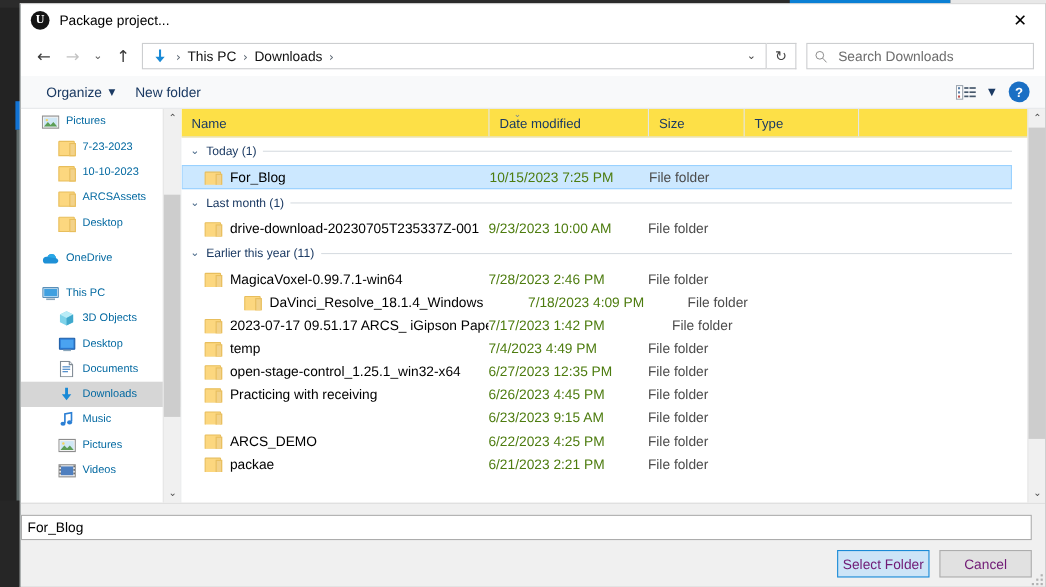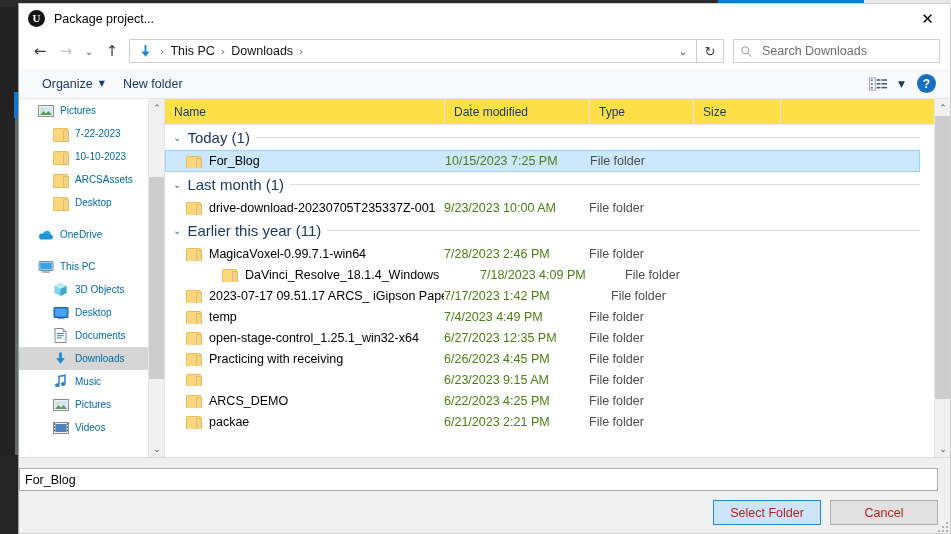--- a/index.html
+++ b/index.html
@@ -199,21 +199,21 @@
     font-size: 8px; color: #6d8299; font-family: "DejaVu Sans", sans-serif;
     line-height: 1;
   }
   #rows { position: absolute; left: 0; right: 16px; top: 26px; bottom: 0; overflow: hidden; }
 
   .group {
     height: 25px; display: flex; align-items: center;
     padding-left: 8px; gap: 6px;
   }
   .group-caret { font-size: 10px; color: #4a6a8a; font-family: "DejaVu Sans", sans-serif; }
-  .group-label { font-size: 15px; color: #1b3a63; white-space: nowrap; }
+  .group-label { font-size: 11px; color: #1b3a63; white-space: nowrap; }
   .group-rule { flex: 1 1 auto; height: 1px; background: #d8dde2; margin-right: 14px; }
 
   .row { height: 21px; display: flex; align-items: center; font-size: 12.5px; }
   .row.selected { background: #cce8ff; border: 1px solid #99d1ff; height: 22px; margin-right: 14px; }
   .cell-name { display: flex; align-items: center; padding-left: 21px; overflow: hidden; white-space: nowrap; }
   .row.selected .cell-name { padding-left: 20px; }
   .cell-name .folder-ico { margin-right: 8px; flex: 0 0 15px; }
   .cell-date { color: #4d7c0f; white-space: nowrap; }
   .cell-type { color: #4c4c4c; white-space: nowrap; }
 
@@ -229,23 +229,23 @@
   }
   #folder-label { width: 163px; text-align: right; font-size: 12.5px; padding-right: 8px; color: #000; }
   #folder-input {
     flex: 1 1 auto; height: 23px;
     border: 1px solid #acacac; background: #fff;
     padding: 0 5px; font-family: "Liberation Sans", sans-serif;
     font-size: 12.5px; color: #000; outline: none;
   }
   #btn-row { display: flex; justify-content: flex-end; gap: 9px; padding: 9px 12px 0 0; }
   .btn {
-    width: 108px; height: 25px;
-    display: flex; align-items: center; justify-content: center;
-    font-size: 12.5px; color: #b91c1c;
+    width: 84px; height: 25px;
+    display: flex; align-items: center; justify-content: center;
+    font-size: 12.5px; color: #701a75;
   }
   .btn.primary { background: #cce4f7; border: 1px solid #1a8ad6; }
   .btn.normal { background: #e1e1e1; border: 1px solid #adadad; }
   #resize-grip {
     position: absolute; right: 2px; bottom: 1px;
     width: 12px; height: 12px;
   }
   #resize-grip i {
     position: absolute; width: 2px; height: 2px; background: #b2b2b2;
   }
@@ -343,21 +343,21 @@
             </span>
             <span>Pictures</span>
             <span class="pin"><svg width="11" height="11" viewBox="0 0 12 12">
                 <path d="M7.5 1l3.5 3.5-1.3.6-.5 2.4-2-.6L4 10l-.6-.6 3.1-3.1-.6-2 2.4-.5z" fill="#8a98a6"></path>
               </svg></span>
           </div>
           <div class="nav-item lvl1">
             <span class="nav-ico">
               <span class="folder-ico"></span>
             </span>
-            <span>7-22-2023</span>
+            <span>7-23-2023</span>
           </div>
           <div class="nav-item lvl1">
             <span class="nav-ico">
               <span class="folder-ico"></span>
             </span>
             <span>10-10-2023</span>
           </div>
           <div class="nav-item lvl1">
             <span class="nav-ico">
               <span class="folder-ico"></span>
@@ -477,25 +477,25 @@
 
     <div id="filepane">
       <div id="colhdr">
           <div class="col" style="width: 279px;">
             <span>Name</span>
           </div>
           <div class="col" style="width: 145px;">
             <span>Date modified</span>
             <span id="sort-mark">⌄</span>
           </div>
+          <div class="col" style="width: 87px;">
+            <span>Size</span>
+          </div>
           <div class="col" style="width: 104px;">
             <span>Type</span>
-          </div>
-          <div class="col" style="width: 87px;">
-            <span>Size</span>
           </div>
           <div class="col" style="width: 156px;">
             <span></span>
           </div>
         </div>
       <div id="rows">
           <div class="group">
             <span class="group-caret">⌄</span>
             <span class="group-label">Today (1)</span>
             <span class="group-rule"></span>

